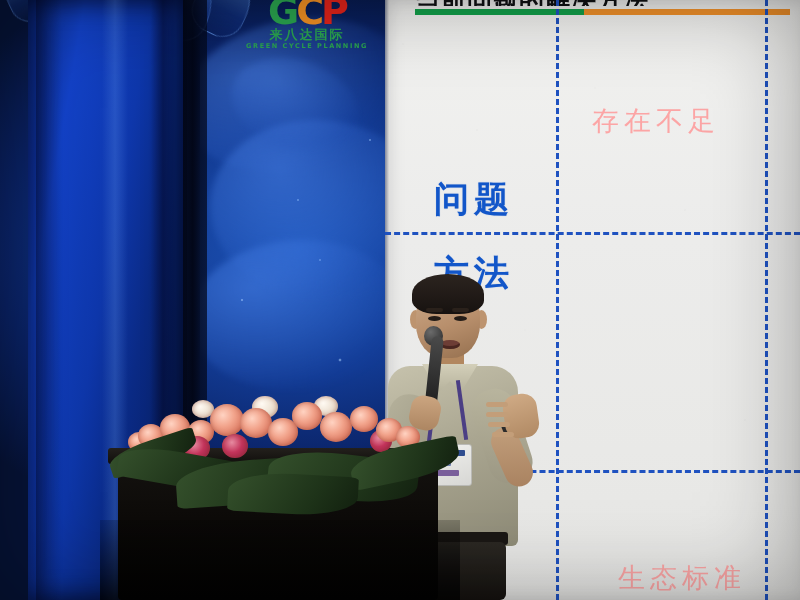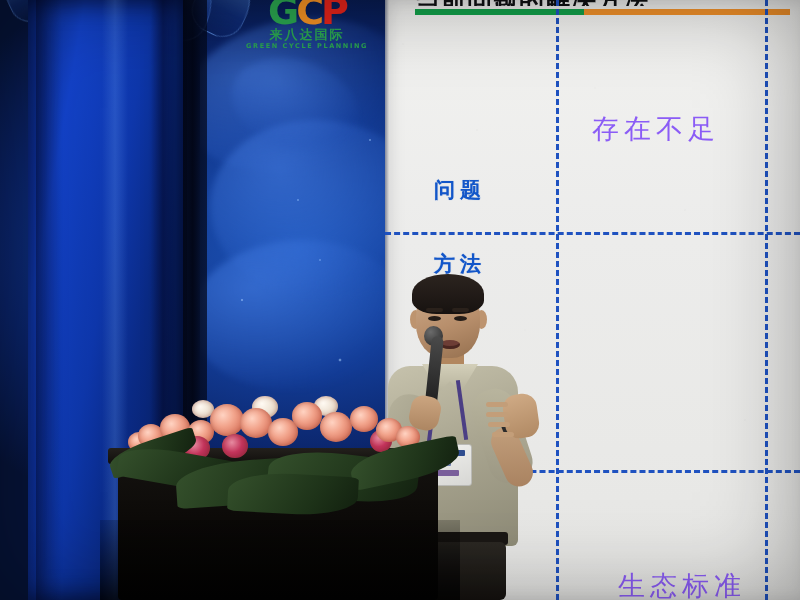--- a/index.html
+++ b/index.html
@@ -95,22 +95,22 @@
   
   .slide-title{position:absolute;left:415px;top:-16px;width:375px;height:22px;
     color:#0f1012;font-weight:bold;font-size:25px;letter-spacing:1px;white-space:nowrap;overflow:hidden;}
   .title-bar{position:absolute;left:415px;top:9px;width:375px;height:6px;
     background:linear-gradient(90deg,#12a14a 0%,#12a14a 45%,#f2912a 45%,#f2912a 100%);}
 
   
   .vline{position:absolute;top:0;width:0;height:600px;border-left:3px dashed #1f52c0;}
   .hline{position:absolute;left:385px;width:415px;height:0;border-top:3px dashed #1f52c0;}
 
-  .cell{position:absolute;color:#8b5cf6;font-size:27px;letter-spacing:5px;white-space:nowrap;margin-top:8px;}
-  .cell-label{position:absolute;color:#1256c9;font-weight:bold;font-size:21px;letter-spacing:5px;white-space:nowrap;
+  .cell{position:absolute;color:#fca5a5;font-size:27px;letter-spacing:5px;white-space:nowrap;}
+  .cell-label{position:absolute;color:#1256c9;font-weight:bold;font-size:35px;letter-spacing:5px;white-space:nowrap;
     text-shadow:0 0 1px rgba(18,86,201,.4);}
   .cell-occluded{position:absolute;color:#3a3a3a;font-size:27px;letter-spacing:5px;white-space:nowrap;}
 
   
   .logo{position:absolute;left:246px;top:-6px;width:122px;height:44px;text-align:center;}
   .logo-mark{font-size:38px;font-weight:bold;letter-spacing:-3px;line-height:34px;
     font-family:"DejaVu Sans","Liberation Sans",sans-serif;}
   .logo-mark .g{color:#2aa44f;} .logo-mark .c{color:#f29023;} .logo-mark .p{color:#e2231a;}
   .logo-cn{color:#2aa44f;font-size:13px;font-weight:bold;letter-spacing:2px;line-height:14px;}
   .logo-en{color:#2aa44f;font-size:6.5px;font-weight:bold;letter-spacing:1.6px;line-height:9px;}

